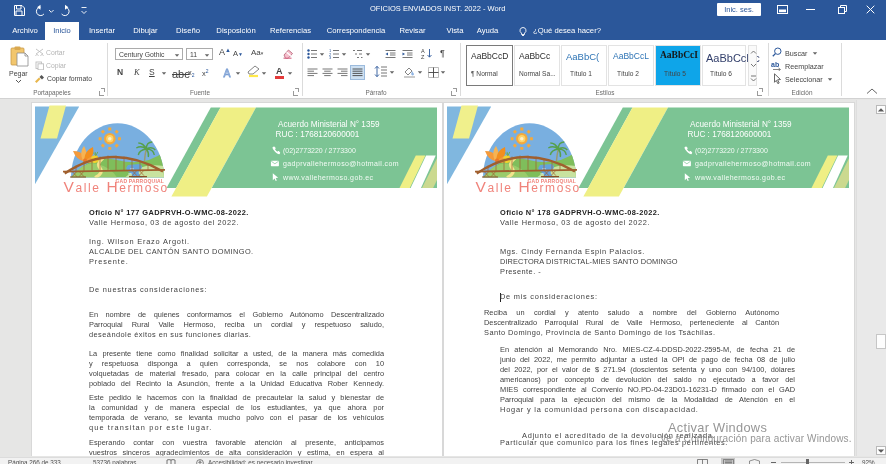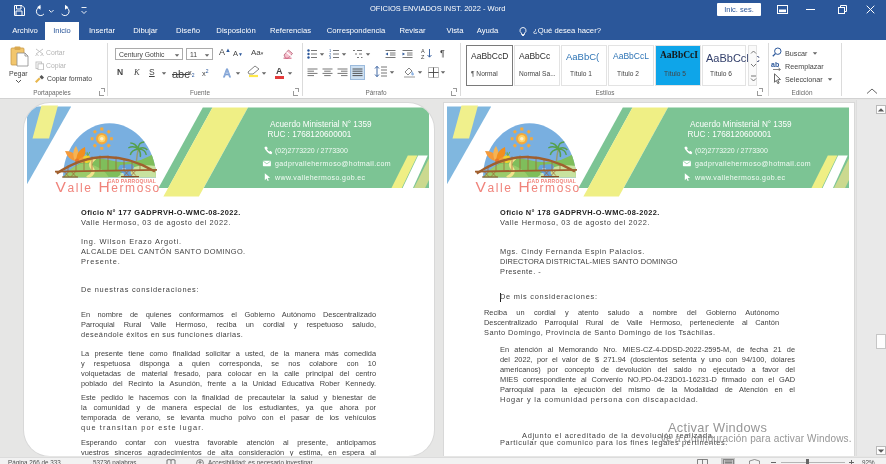--- a/index.html
+++ b/index.html
@@ -17,21 +17,21 @@
   .gdiv { position:absolute; top:3px; height:53px; width:1px; background:#DBDBDB; }
   .glabel { position:absolute; top:49px; height:8px; font-size:6.4px; color:#6A6A6A; text-align:center; }
   .launch { position:absolute; top:51px; width:5px; height:5px; border-left:1px solid #9a9a9a; border-bottom:1px solid #9a9a9a; }
   .launch:after { content:""; position:absolute; left:1px; top:-3px; width:3px; height:3px; border-right:1px solid #9a9a9a; border-top:1px solid #9a9a9a; }
   .rtxt { position:absolute; font-size:6.8px; color:#444; white-space:nowrap; }
   .grey { color:#B5B5B5; }
   .inbox { position:absolute; border:1px solid #ABABAB; background:#fff; height:12px; font-size:6.8px; color:#444; }
   
   #doc { position:absolute; left:0; top:100px; width:886px; height:356px; background:#E6E6E5; overflow:hidden; }
   .page { position:absolute; top:3px; width:410px; height:353px; background:#fff; box-shadow:0 0 0 1px #D8D8D8; overflow:hidden; }
-  #page1 { left:24px;border-radius:26px; }
+  #page1 { left:32px; }
   #page2 { left:444px; }
   .btxt { position:absolute; left:57px; width:295px; font-size:7.4px; line-height:10px; color:#414141; }
   .btxt div { text-align:justify; }
   .jline { text-align:justify; height:10px; overflow:hidden; }
   .jline::after { content:""; display:inline-block; width:100%; }
   .lline { text-align:left; white-space:nowrap; letter-spacing:0.45px; }
   
   #wm1 { position:absolute; left:668px; top:419.5px; font-size:12.8px; letter-spacing:0.3px; color:rgba(122,122,122,0.8); z-index:30; }
   #wm2 { position:absolute; left:660px; top:433px; font-size:10px; letter-spacing:0.15px; color:rgba(130,130,130,0.85); z-index:30; }
   
@@ -491,20 +491,21 @@
     <div class="btxt" style="left:56px;top:189px">
         <div class="lline" style="letter-spacing:0.75px">De mis consideraciones:</div>
       </div>
     <div class="btxt" style="left:40px;top:205px">
       <div class="jline">Reciba un cordial y atento saludo a nombre del Gobierno Autónomo</div>
       <div class="jline">Descentralizado Parroquial Rural de Valle Hermoso, perteneciente al Cantón</div>
       <div class="lline">Santo Domingo, Provincia de Santo Domingo de los Tsáchilas.</div>
     </div>
     <div class="btxt" style="left:56px;top:242px">
       <div class="jline">En atención al Memorando Nro. MIES-CZ-4-DDSD-2022-2595-M, de fecha 21 de</div>
+      <div class="jline">junio del 2022, me permito adjuntar a usted la OPI de pago de fecha 08 de julio</div>
       <div class="jline">del 2022, por el valor de $ 271.94 (doscientos setenta y uno con 94/100, dólares</div>
       <div class="jline">americanos) por concepto de devolución del saldo no ejecutado a favor del</div>
       <div class="jline">MIES correspondiente al Convenio NO.PD-04-23D01-16231-D firmado con el GAD</div>
       <div class="jline">Parroquial para la ejecución del mismo de la Modalidad de Atención en el</div>
       <div class="lline" style="letter-spacing:0.8px">Hogar y la comunidad persona con discapacidad.</div>
     </div>
     <div class="btxt" style="left:78px;top:328px">
         <div class="lline" style="letter-spacing:0.7px">Adjunto el acreditado de la devolución realizada.</div>
       </div>
     <div class="btxt" style="left:56px;top:334.5px">

